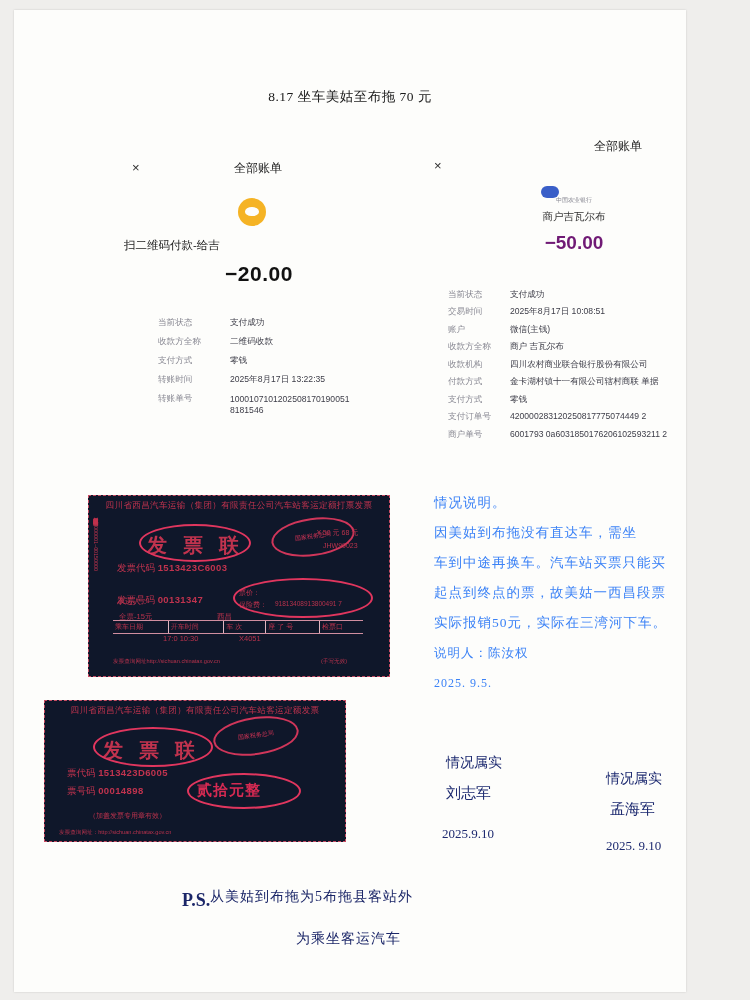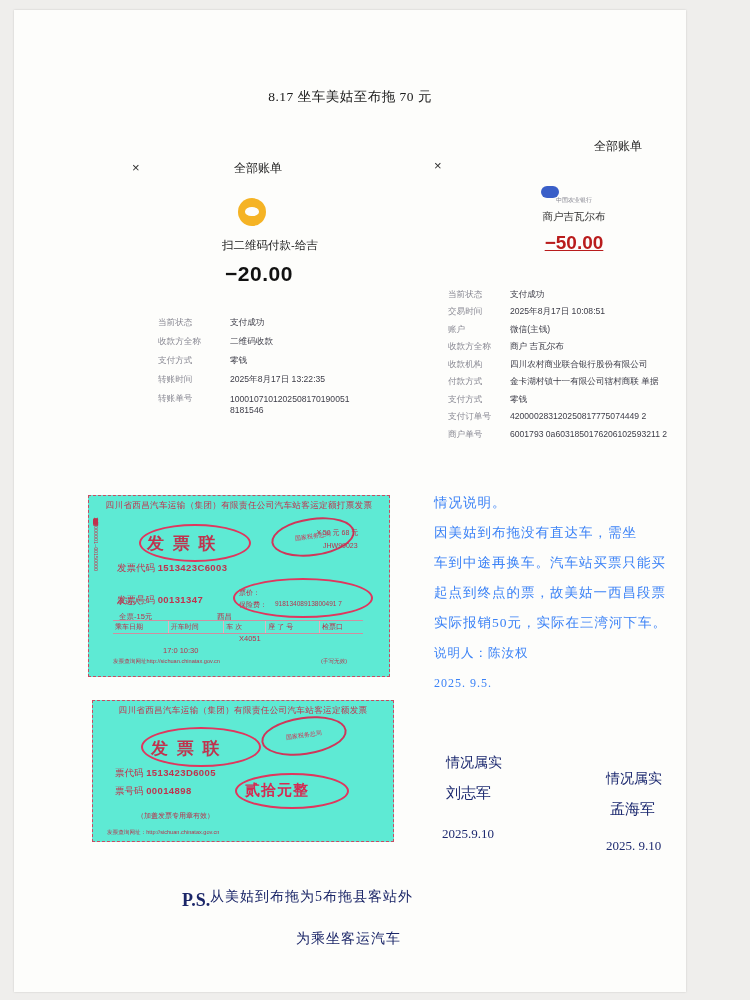--- a/index.html
+++ b/index.html
@@ -41,22 +41,22 @@
     position:absolute;left:114px;top:48px;
     width:28px;height:28px;border-radius:50%;
     background:#f5b324;
   }
   .wechat-logo:after{
     content:"";position:absolute;left:7px;top:9px;
     width:14px;height:9px;border-radius:50% 50% 45% 45%;
     background:#fdfdfb;
   }
   #shot-left .pay-desc{
-    position:absolute;left:11px;top:88px;width:100%;
-    text-align:center;font-size:11.5px;color:#222;
+    position:absolute;left:0;top:88px;width:100%;
+    font-size:11.5px;color:#222;
   }
   #shot-left .amount{
     position:absolute;left:0;top:112px;width:100%;
     text-align:center;font-size:21px;font-weight:bold;color:#111;
     letter-spacing:.5px;
   }
   .kv-list{position:absolute;font-size:8.6px;color:#5c5c68;line-height:1.1;}
   .kv-row{display:flex;margin-bottom:9.5px;}
   .kv-key{width:72px;flex:0 0 72px;color:#8a8a94;}
   .kv-val{color:#3d3d48;}
@@ -75,50 +75,50 @@
   #shot-right .merchant{
     position:absolute;left:0;top:80px;width:100%;
     text-align:center;font-size:10.5px;color:#333;
   }
   #shot-right .subtext{
     position:absolute;left:0;top:66px;width:100%;
     text-align:center;font-size:6px;color:#8a8a94;
   }
   #shot-right .amount{
     position:absolute;left:0;top:102px;width:100%;
-    text-align:center;font-size:19px;font-weight:bold;color:#b91c1c;text-decoration:underline;
+    text-align:center;font-size:19px;font-weight:bold;color:#701a75;
   }
   #shot-right .kv-list{left:14px;top:160px;width:265px;}
   #shot-right .kv-row{margin-bottom:8px;}
   #shot-right .kv-key{width:62px;flex:0 0 62px;}
   
   .ticket{
     position:absolute;
     border:1px dashed #c94b63;
-    background:#5eead4;
+    background:#0f172a;
   }
   #ticket-1{left:74px;top:485px;width:300px;height:180px;}
-  #ticket-2{left:30px;top:690px;width:300px;height:140px;margin-left:48px;}
+  #ticket-2{left:30px;top:690px;width:300px;height:140px;}
   .tk-head{
     position:absolute;left:0;top:4px;width:100%;
     text-align:center;
     font-family:"Liberation Serif", serif;
     font-size:8.6px;color:#c0334e;letter-spacing:.3px;
   }
   .tk-vertical{
     position:absolute;left:3px;top:18px;
     writing-mode:vertical-rl;
     font-size:5.4px;color:#c0334e;line-height:1.5;
     height:150px;
   }
   .tk-fapiao{
     position:absolute;
-    font-family:Liberation Sans, sans-serif;
+    font-family:Liberation Mono, monospace;
     font-weight:bold;color:#c0334e;
-    font-size:17px;letter-spacing:2px;
+    font-size:20px;letter-spacing:2px;
   }
   .stamp-oval{
     position:absolute;
     border:2px solid #d0365a;
     border-radius:50%;
     transform:rotate(-8deg);
   }
   .stamp-text{
     position:absolute;
     font-size:6px;color:#cf3355;text-align:center;width:100%;
@@ -281,21 +281,21 @@
       <div>
         <span style="width:52px;">乘车日期</span>
         <span style="width:52px;">开车时间</span>
         <span style="width:38px;">车 次</span>
         <span style="width:50px;">座 了 号</span>
         <span style="width:40px;border-right:none;">检票口</span>
       </div>
     </div>
     <div class="tk-line" style="left:30px;top:116px;font-size:7.5px;">全票-15元</div>
     <div class="tk-line" style="left:128px;top:116px;font-size:7.5px;">西昌</div>
-    <div class="tk-line" style="left:74px;top:138px;font-size:7.5px;margin-top:12px;">17:0 10:30</div>
+    <div class="tk-line" style="left:74px;top:138px;font-size:7.5px;">17:0 10:30</div>
     <div class="tk-line" style="left:150px;top:138px;font-size:7.5px;">X4051</div>
 
     <div class="tk-foot" style="left:24px;top:162px;">发票查询网址http://sichuan.chinatax.gov.cn</div>
     <div class="tk-foot" style="left:232px;top:162px;">(手写无效)</div>
   </div>
 
   <div class="ticket" id="ticket-2">
     <div class="tk-head">四川省西昌汽车运输（集团）有限责任公司汽车站客运定额发票</div>
 
     <div class="tk-fapiao" style="left:58px;top:36px;">发 票 联</div>

